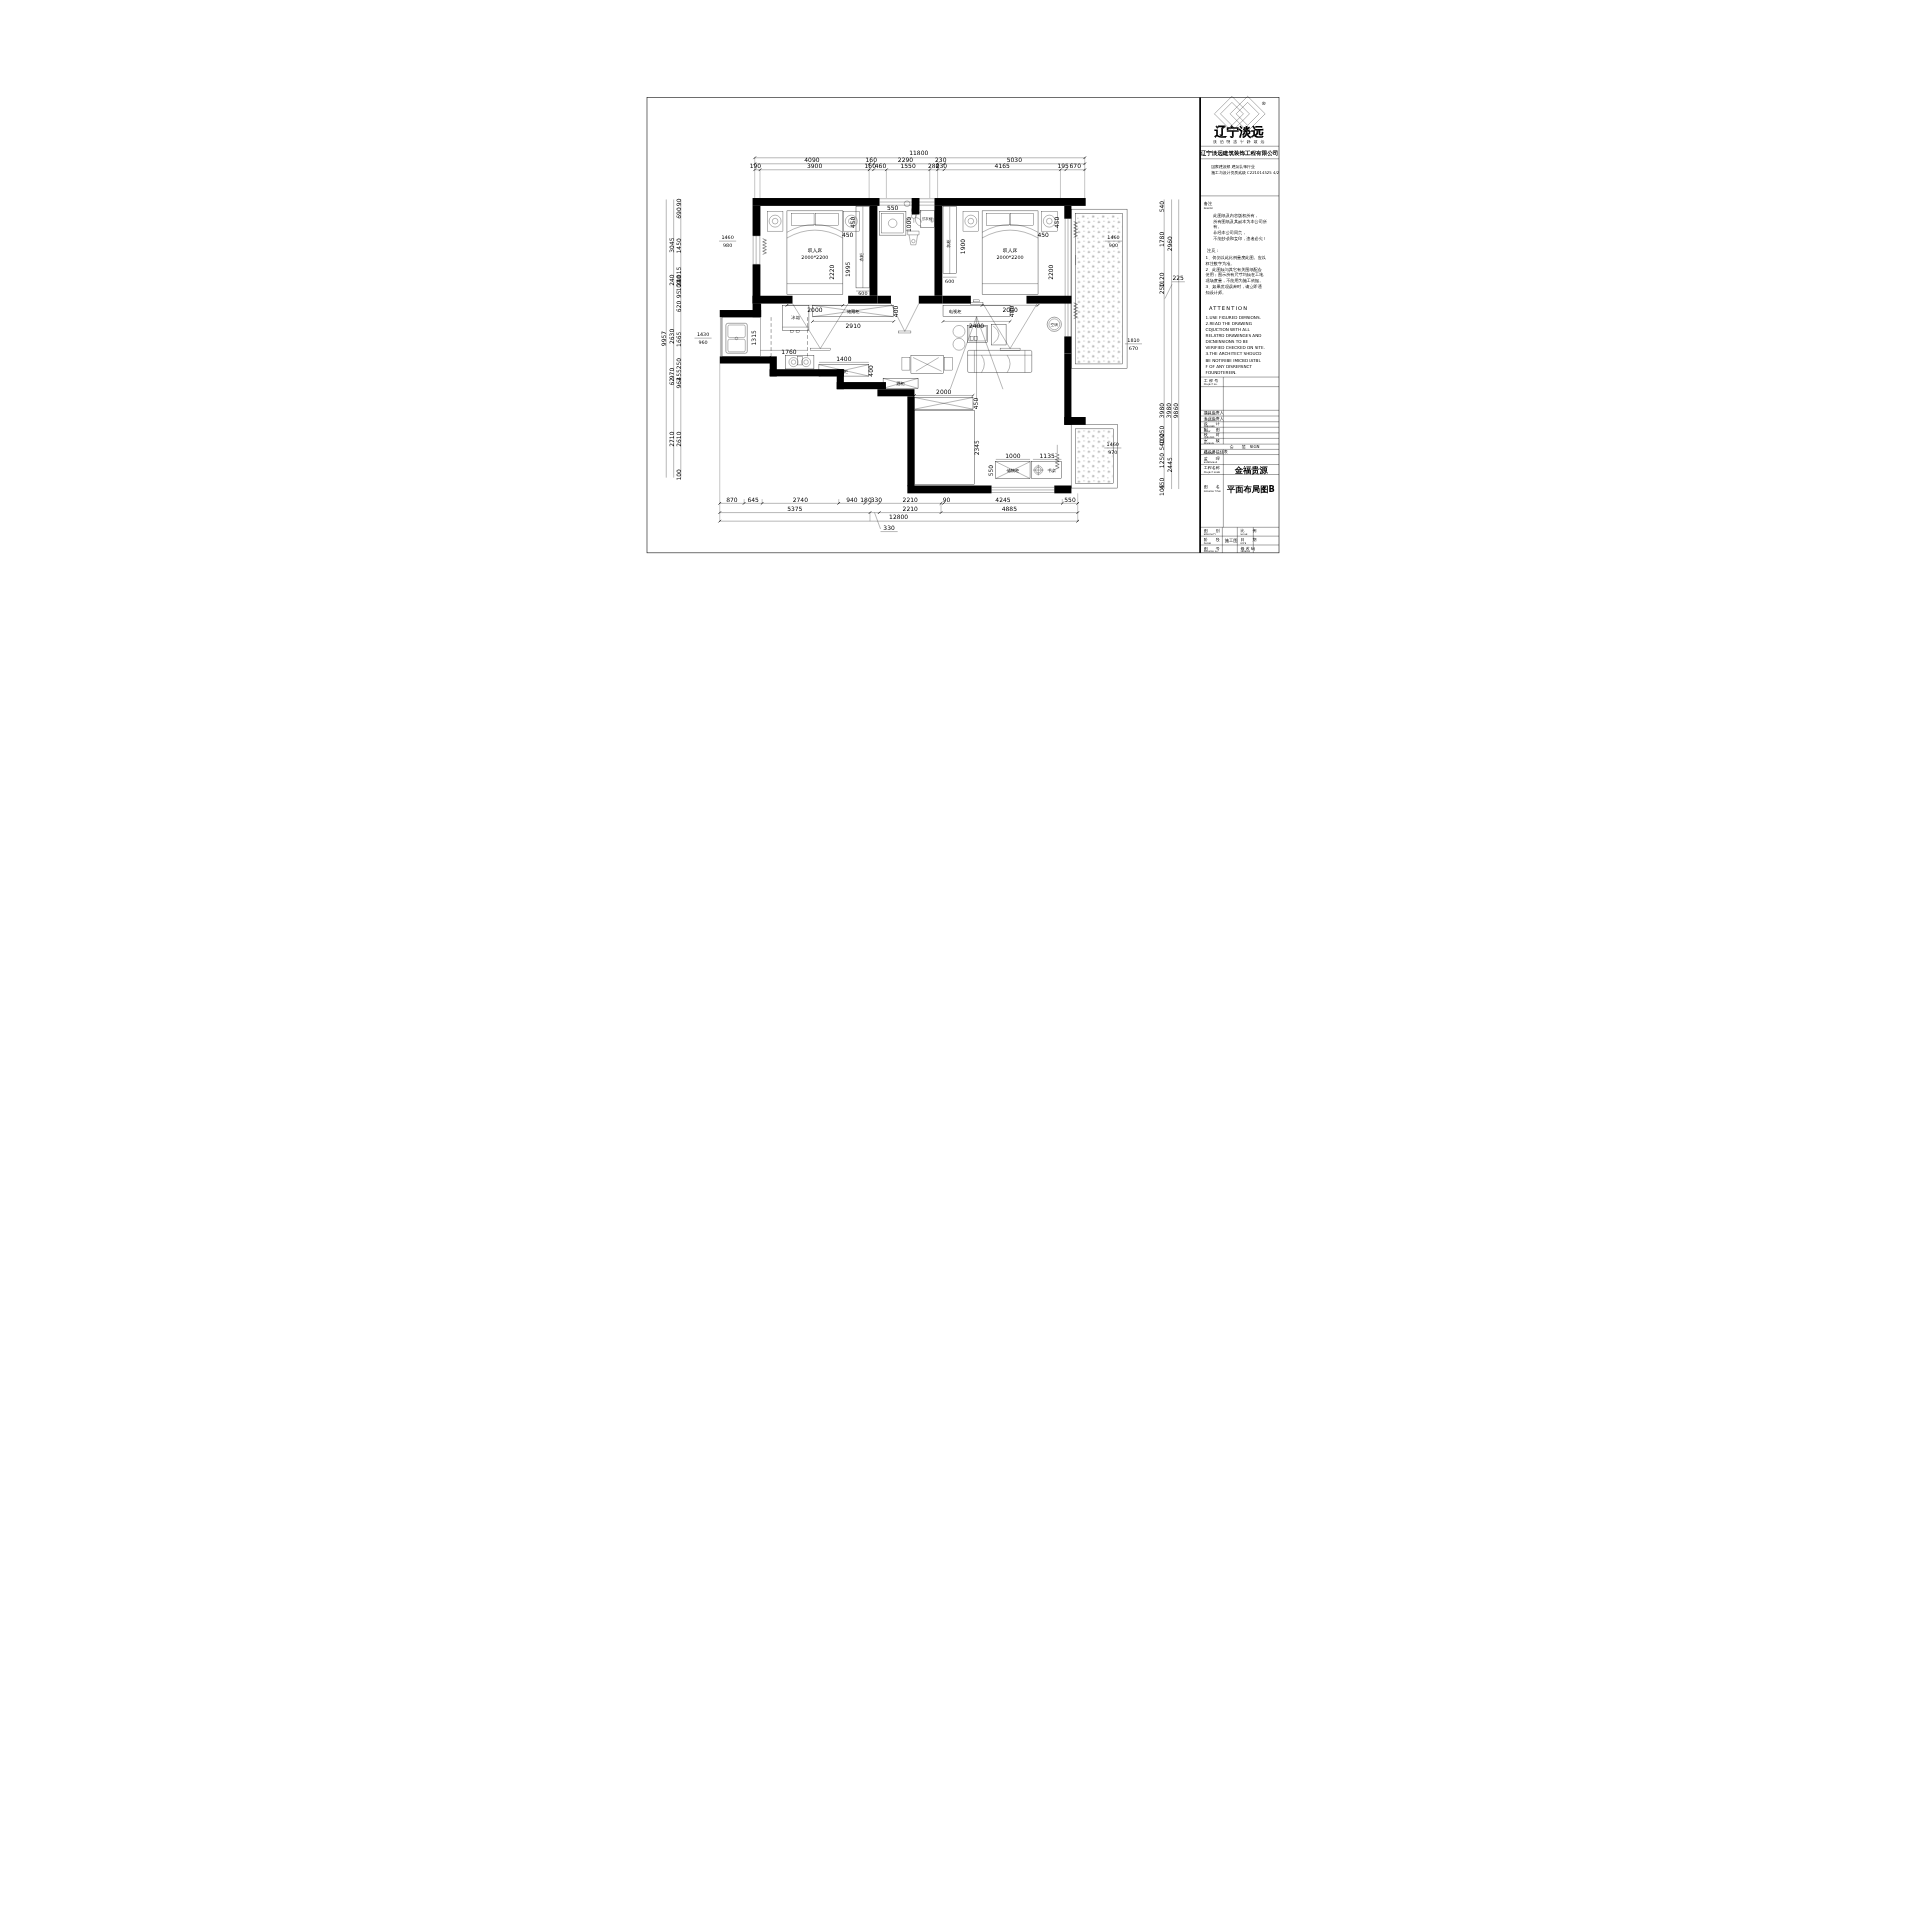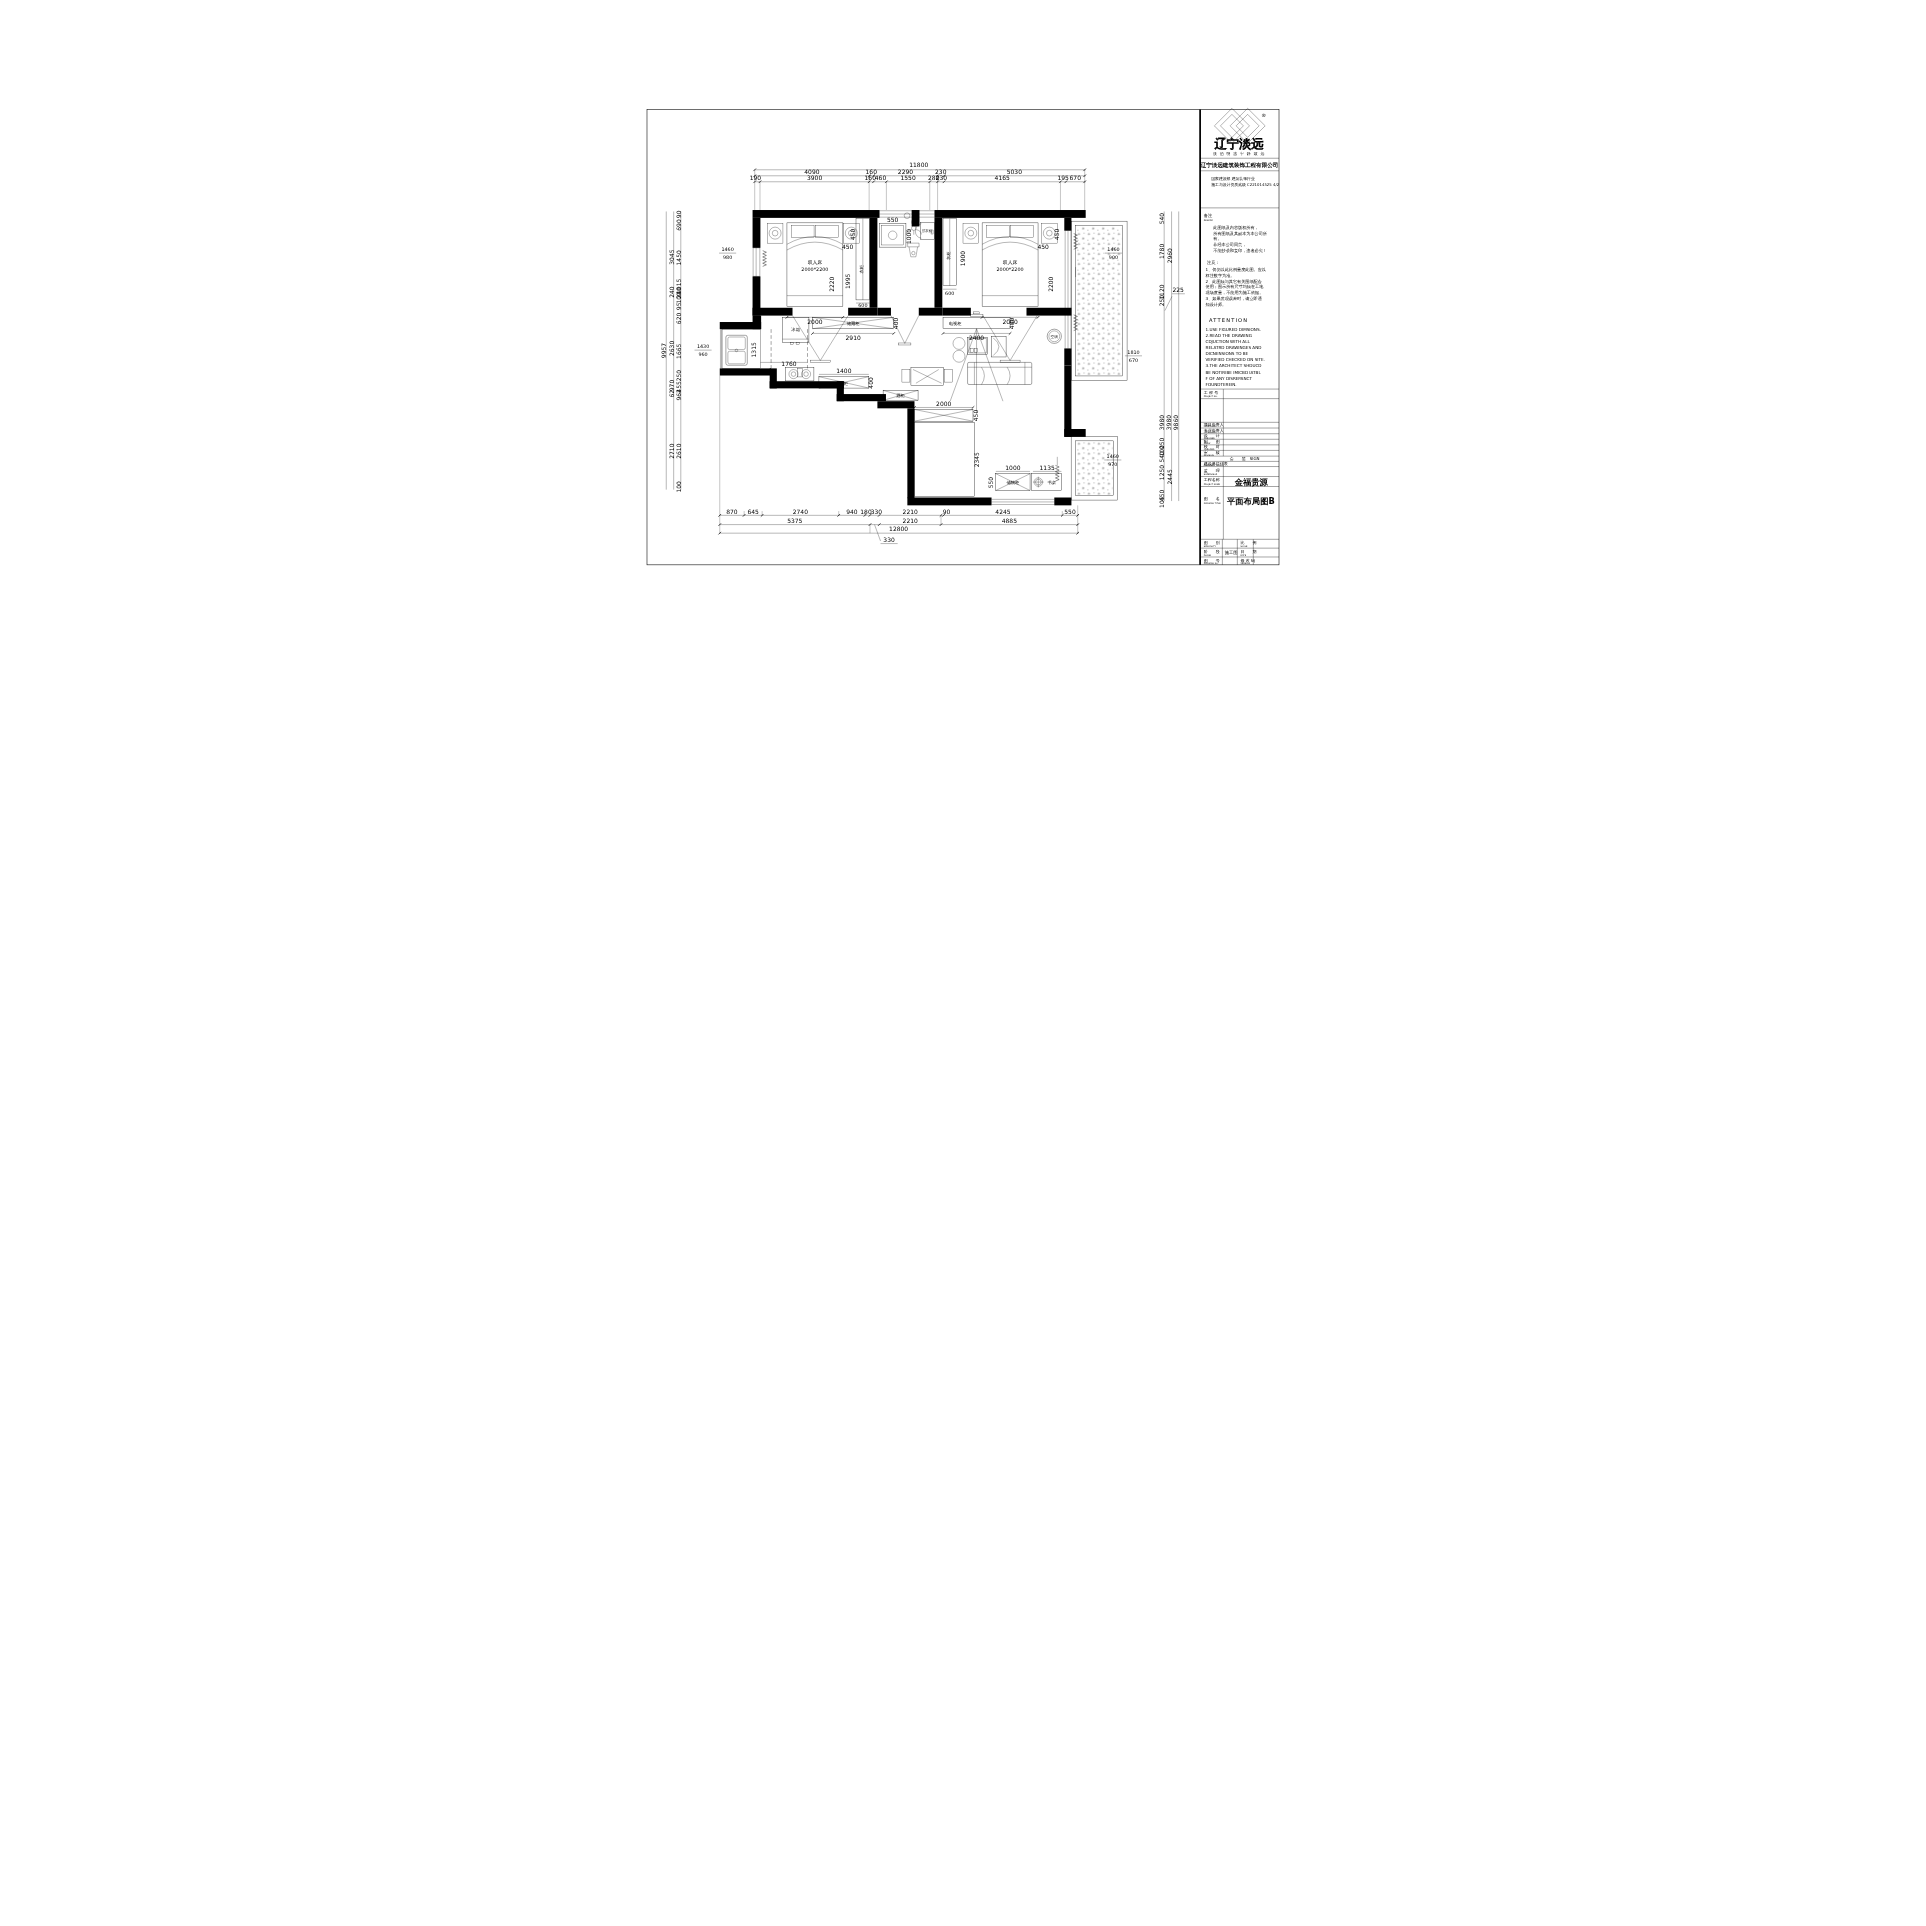--- a/index.html
+++ b/index.html
@@ -1,16 +1,16 @@
 <!DOCTYPE html>
 <html style="font-size:6.8px"><head>
 <meta charset="utf-8">
 <style>
   html,body{margin:0;padding:0;background:#ffffff;}
-  .sheet-wrap{width:100%;max-width:642px;margin:16px auto;background:#fff;}
+  .sheet-wrap{width:100%;max-width:642px;margin:4px auto;background:#fff;}
   svg{display:block;width:100%;height:auto;background:#fff;
       font-family:"DejaVu Sans","Liberation Sans",sans-serif;}
   .w{fill:#000;stroke:none;}
   .ln{fill:none;stroke:#000;stroke-width:4;}
   .lt{fill:none;stroke:#000;stroke-width:2.5;}
   .hair{fill:none;stroke:#000;stroke-width:2;}
   .dash{fill:none;stroke:#000;stroke-width:2.5;stroke-dasharray:26 16;}
   .tk{fill:none;stroke:#000;stroke-width:5;}
   text{fill:#000;}
   .d{font-size:42px;text-anchor:middle;}

